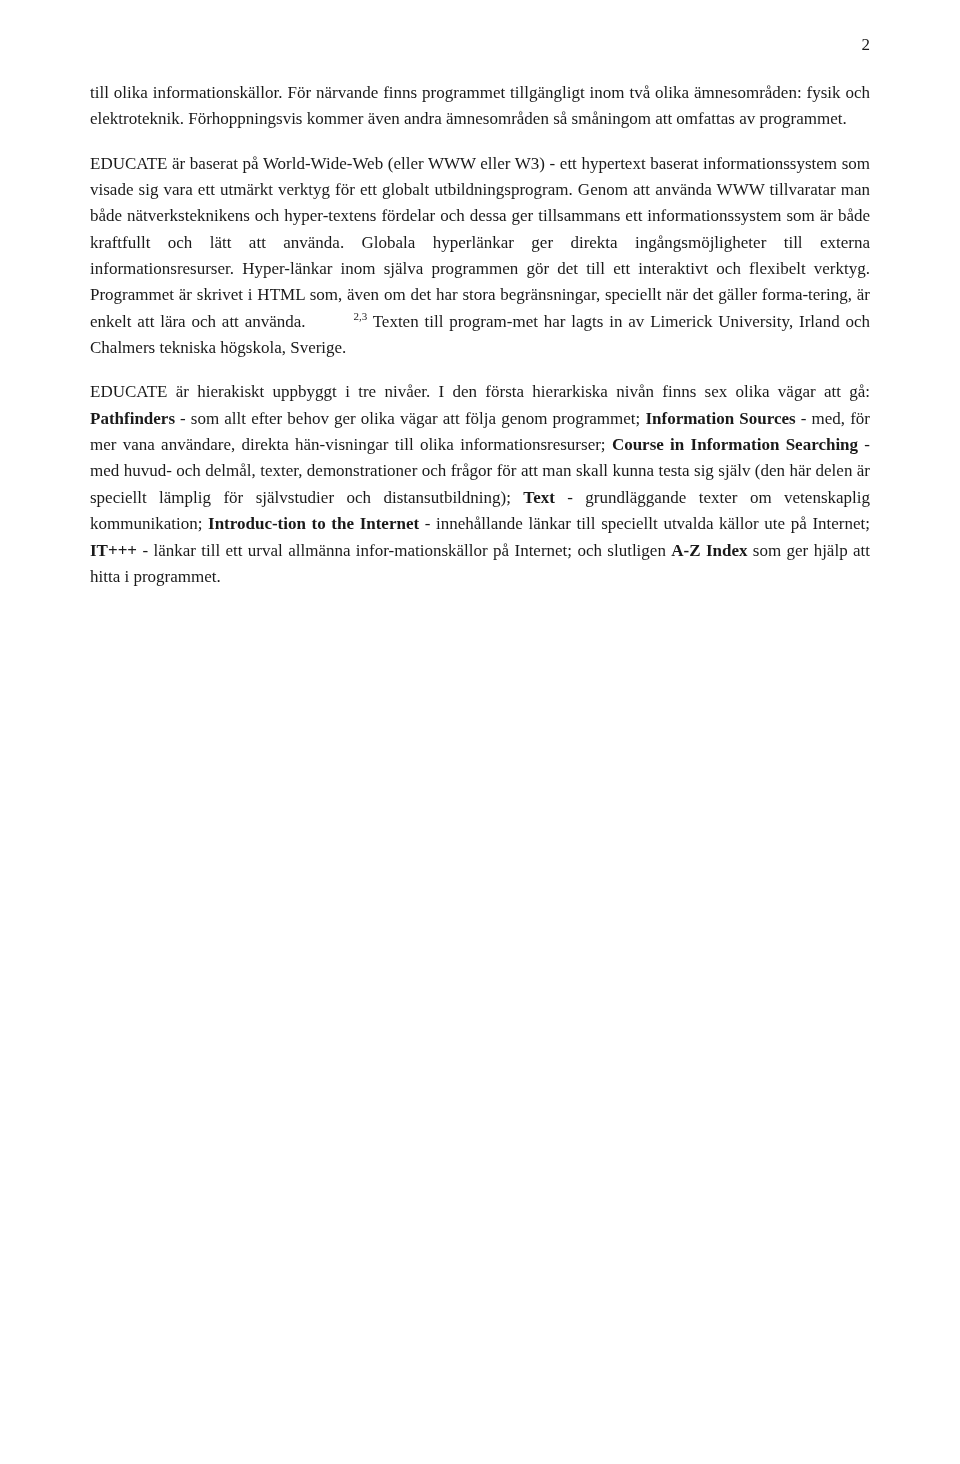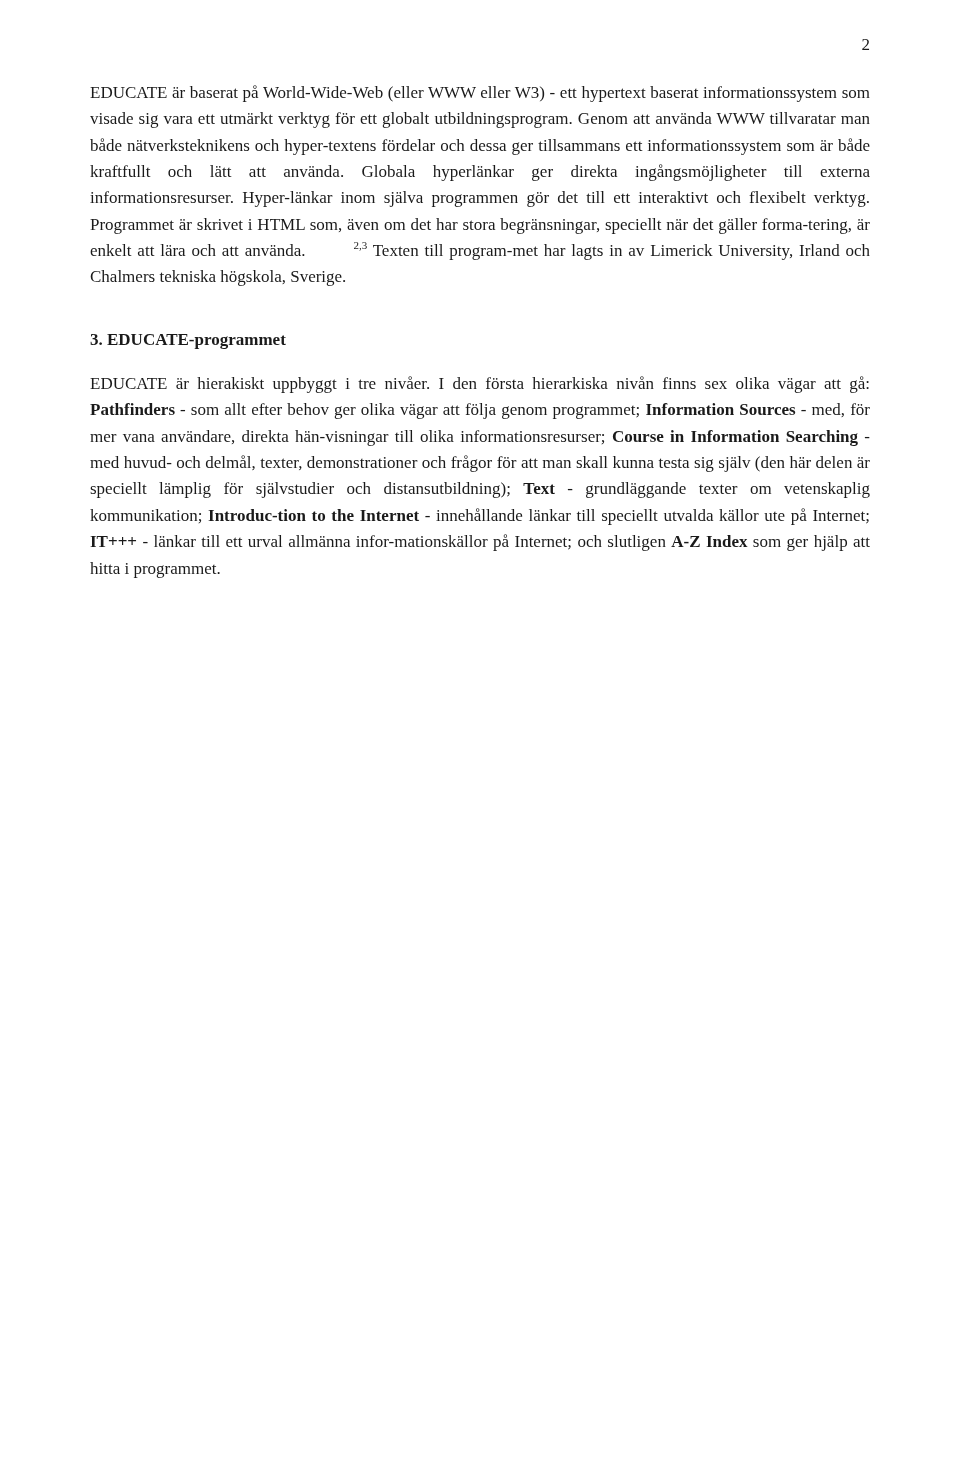--- a/index.html
+++ b/index.html
@@ -58,27 +58,27 @@
   </style>
 </head>
 <body>
 
 <div class="page">
 
   <div class="page-number">2</div>
 
   <div class="content">
 
+    <p class="paragraph">
+      <span>till olika informationskällor. För närvande finns programmet tillgängligt inom två olika ämnesområden: fysik och elektroteknik. Förhoppningsvis kommer även andra ämnesområden så småningom att omfattas av programmet.</span>
+    </p>
 
     <p class="paragraph">
       <span>EDUCATE är baserat på World-Wide-Web (eller WWW eller W3) - ett hypertext baserat informationssystem som visade sig vara ett utmärkt verktyg för ett globalt utbildningsprogram. Genom att använda WWW tillvaratar man både nätverksteknikens och hyper-textens fördelar och dessa ger tillsammans ett informationssystem som är både kraftfullt och lätt att använda. Globala hyperlänkar ger direkta ingångsmöjligheter till externa informationsresurser. Hyper-länkar inom själva programmen gör det till ett interaktivt och flexibelt verktyg. Programmet är skrivet i HTML som, även om det har stora begränsningar, speciellt när det gäller forma-tering, är enkelt att lära och att använda. <sup class="superscript">2,3</sup><span> Texten till program-met har lagts in av Limerick University, Irland och Chalmers tekniska högskola, Sverige.</span></span>
     </p>
 
-    <div class="section-heading">
-      <span>3. EDUCATE-programmet</span>
-    </div>
 
     <p class="paragraph">
       <span>EDUCATE är hierakiskt uppbyggt i tre nivåer. I den första hierarkiska nivån finns sex olika vägar att gå: <strong>Pathfinders</strong><span> - som allt efter behov ger olika vägar att följa genom programmet;</span> <strong>Information Sources</strong><span> - med, för mer vana användare, direkta hän-visningar till olika informationsresurser;</span> <strong>Course in Information Searching</strong><span> - med huvud- och delmål, texter, demonstrationer och frågor för att man skall kunna testa sig själv (den här delen är speciellt lämplig för självstudier och distansutbildning);</span> <strong>Text</strong><span> - grundläggande texter om vetenskaplig kommunikation;</span> <strong>Introduc-tion to the Internet</strong><span> - innehållande länkar till speciellt utvalda källor ute på Internet;</span> <strong>IT+++</strong><span> - länkar till ett urval allmänna infor-mationskällor på Internet; och slutligen</span> <strong>A-Z Index</strong><span> som ger hjälp att hitta i programmet.</span></span>
     </p>
 
   </div>
 </div>
 
 </body></html>

